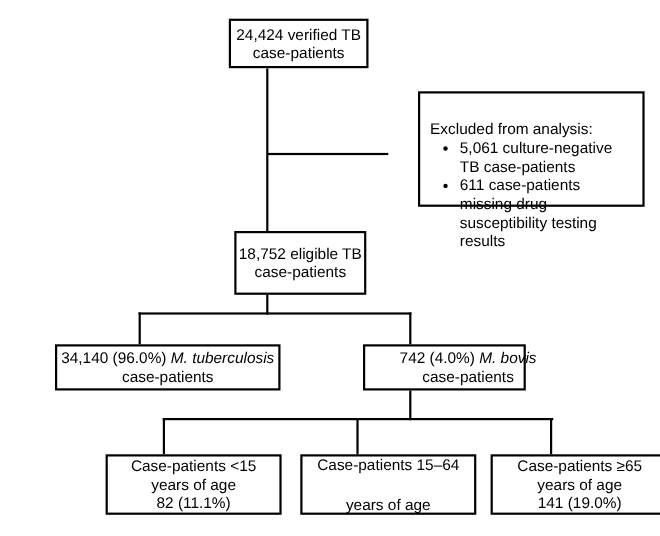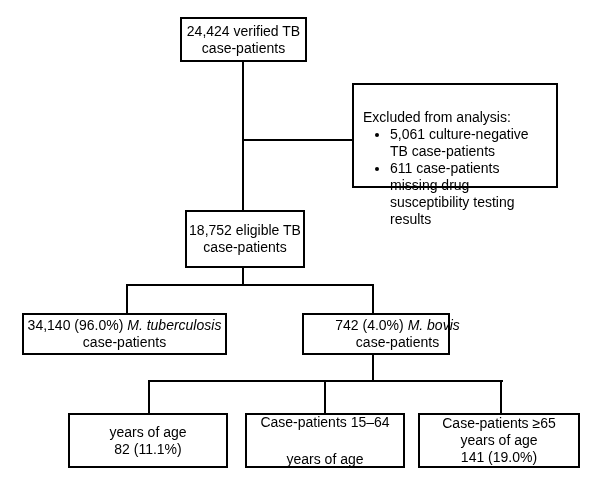--- a/index.html
+++ b/index.html
@@ -22,20 +22,21 @@
     position: absolute;
     box-sizing: border-box;
     border: 2px solid #000000;
     background: #ffffff;
     display: flex;
     flex-direction: column;
     justify-content: center;
     align-items: center;
     text-align: center;
     padding: 2px;
+    margin-left: 28px;
   }
   .box .line {
     white-space: nowrap;
   }
   .box-excluded {
     align-items: flex-start;
     text-align: left;
     justify-content: flex-start;
     padding: 24px 6px 6px 9px;
   }
@@ -91,20 +92,21 @@
     <div class="line"><span>34,140 (96.0%) </span><i>M. tuberculosis</i></div>
     <div class="line">case-patients</div>
   </div>
 
   <div class="box" style="left:302px; top:313px; width:148px; height:42px;padding-left:45px;">
     <div class="line"><span>742 (4.0%) </span><i>M. bovis</i></div>
     <div class="line">case-patients</div>
   </div>
 
   <div class="box" style="left:68px; top:413px; width:160px; height:55px;">
+    <div class="line">Case-patients &lt;15</div>
     <div class="line">years of age</div>
     <div class="line">82 (11.1%)</div>
   </div>
 
   <div class="box" style="left:245px; top:413px; width:160px; height:55px;gap:20px;">
     <div class="line">Case-patients 15–64</div>
     <div class="line">years of age</div>
   </div>
 
   <div class="box" style="left:418px; top:413px; width:162px; height:55px;">

